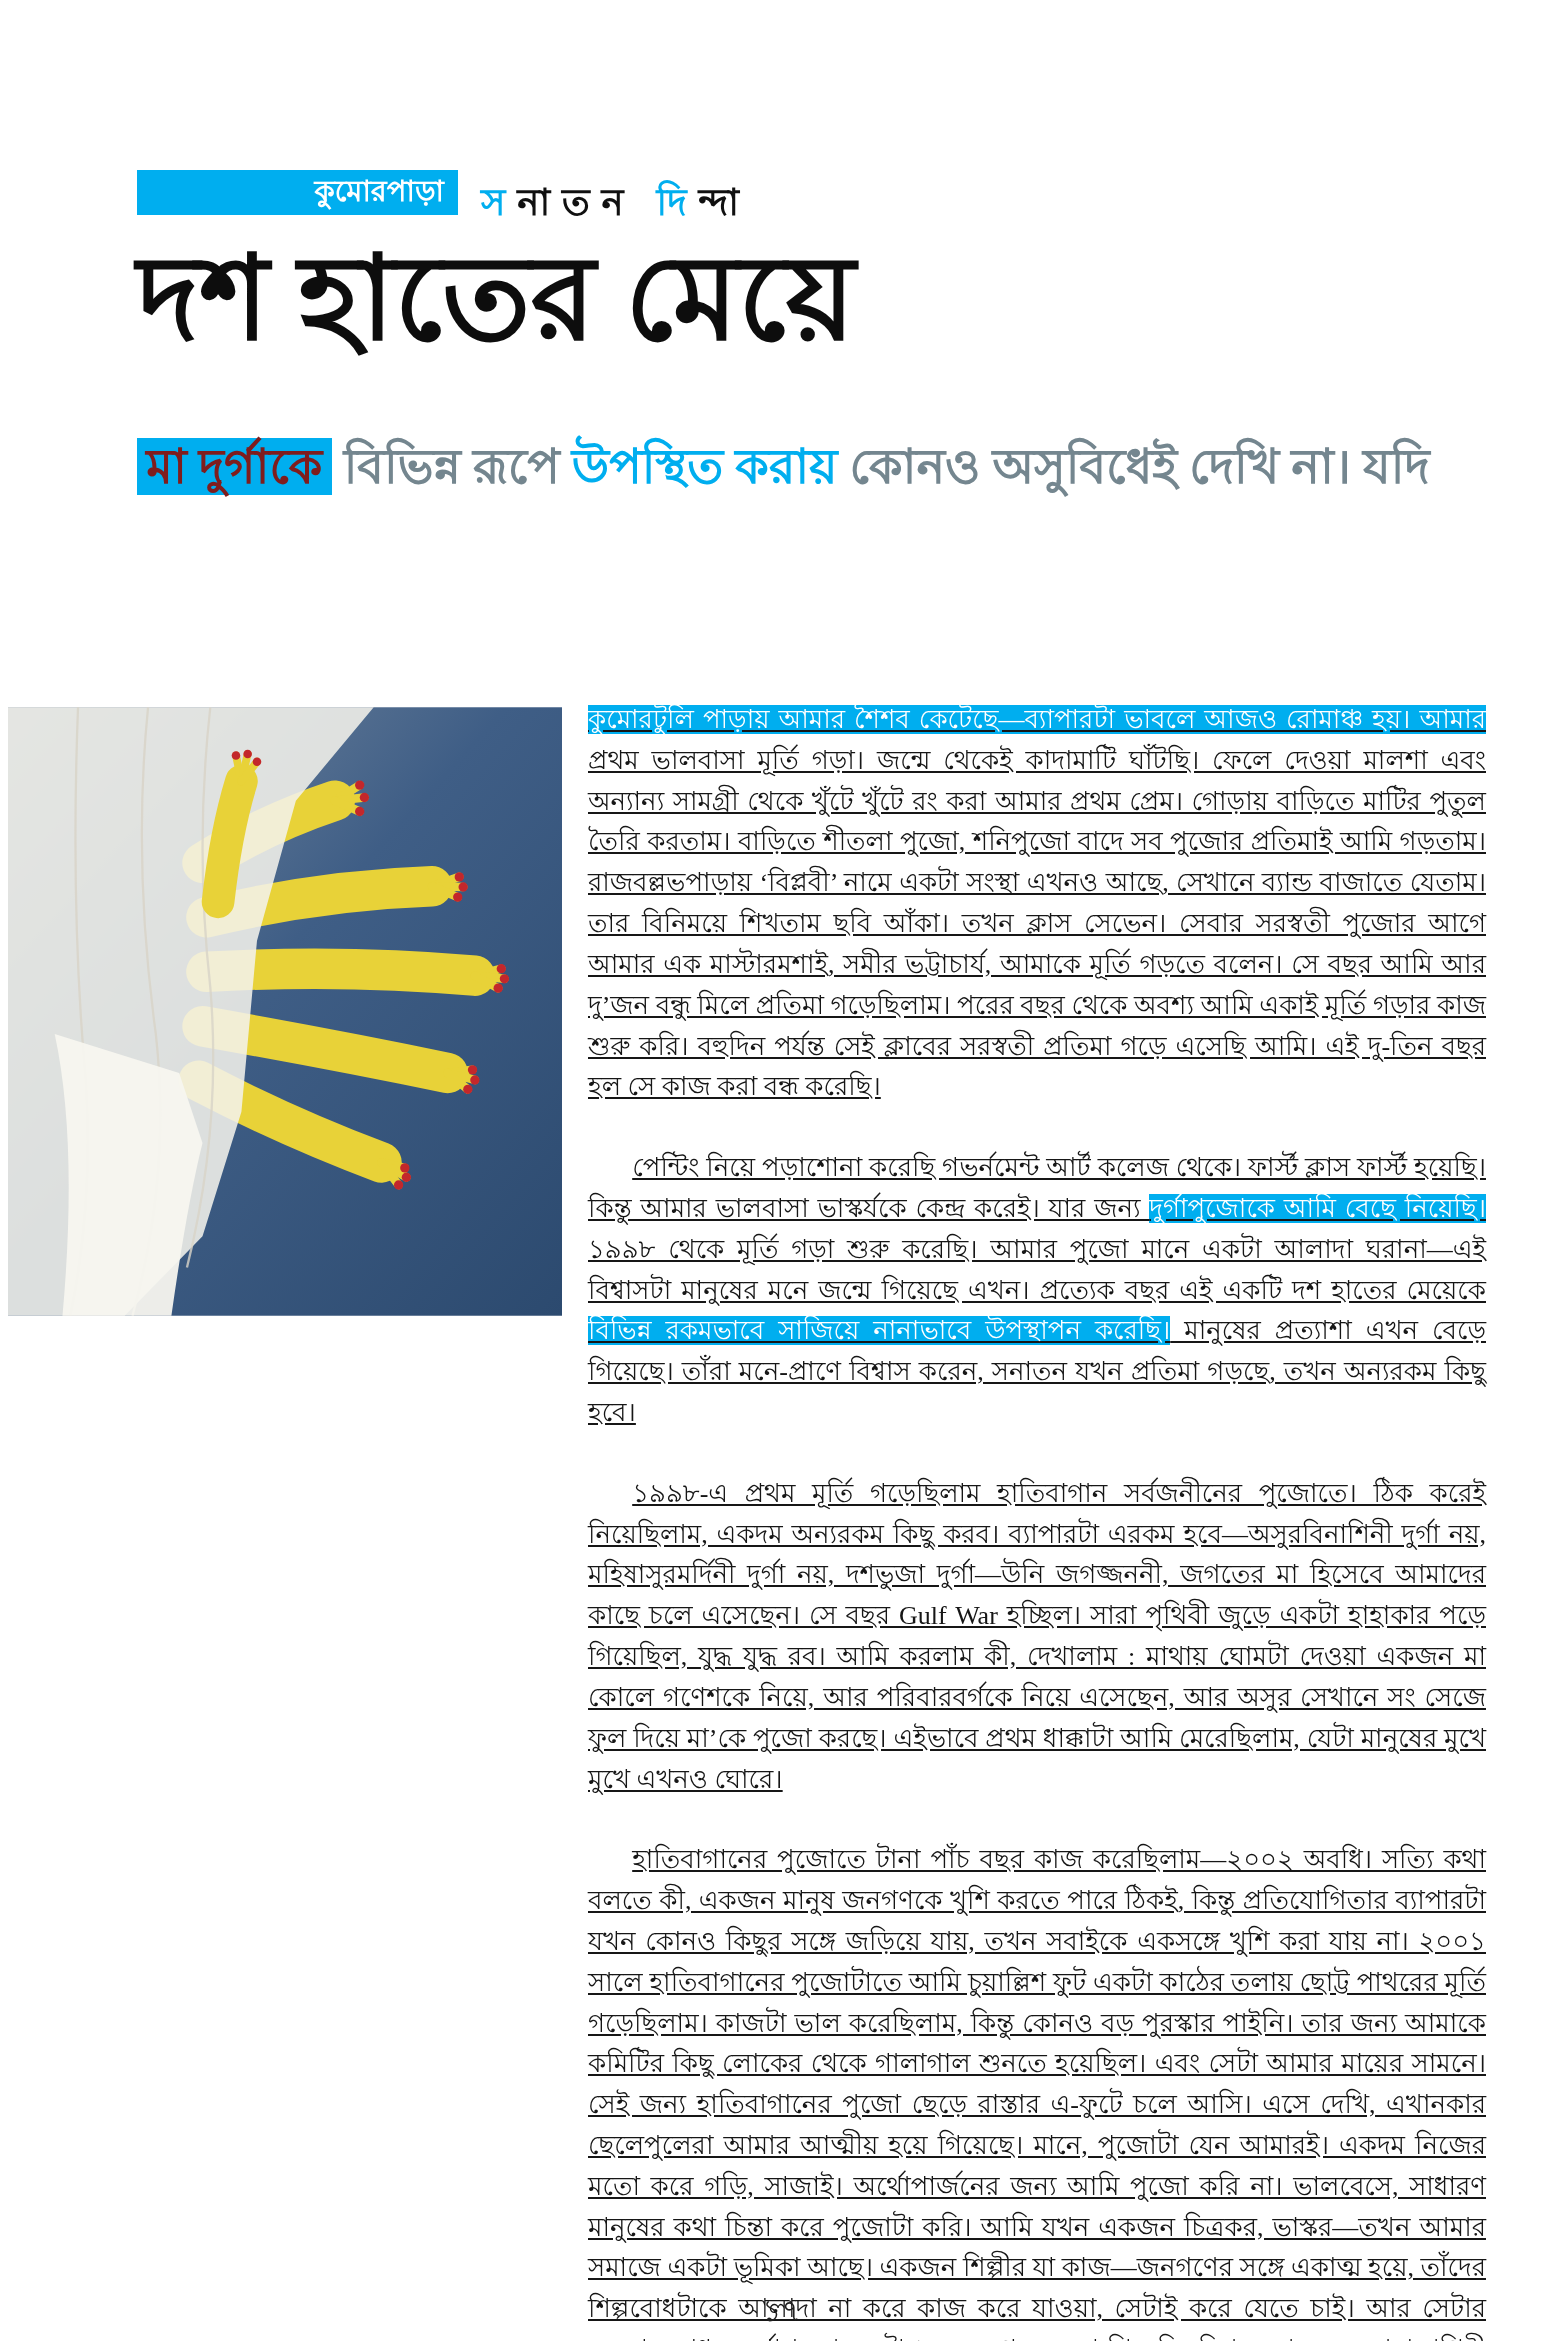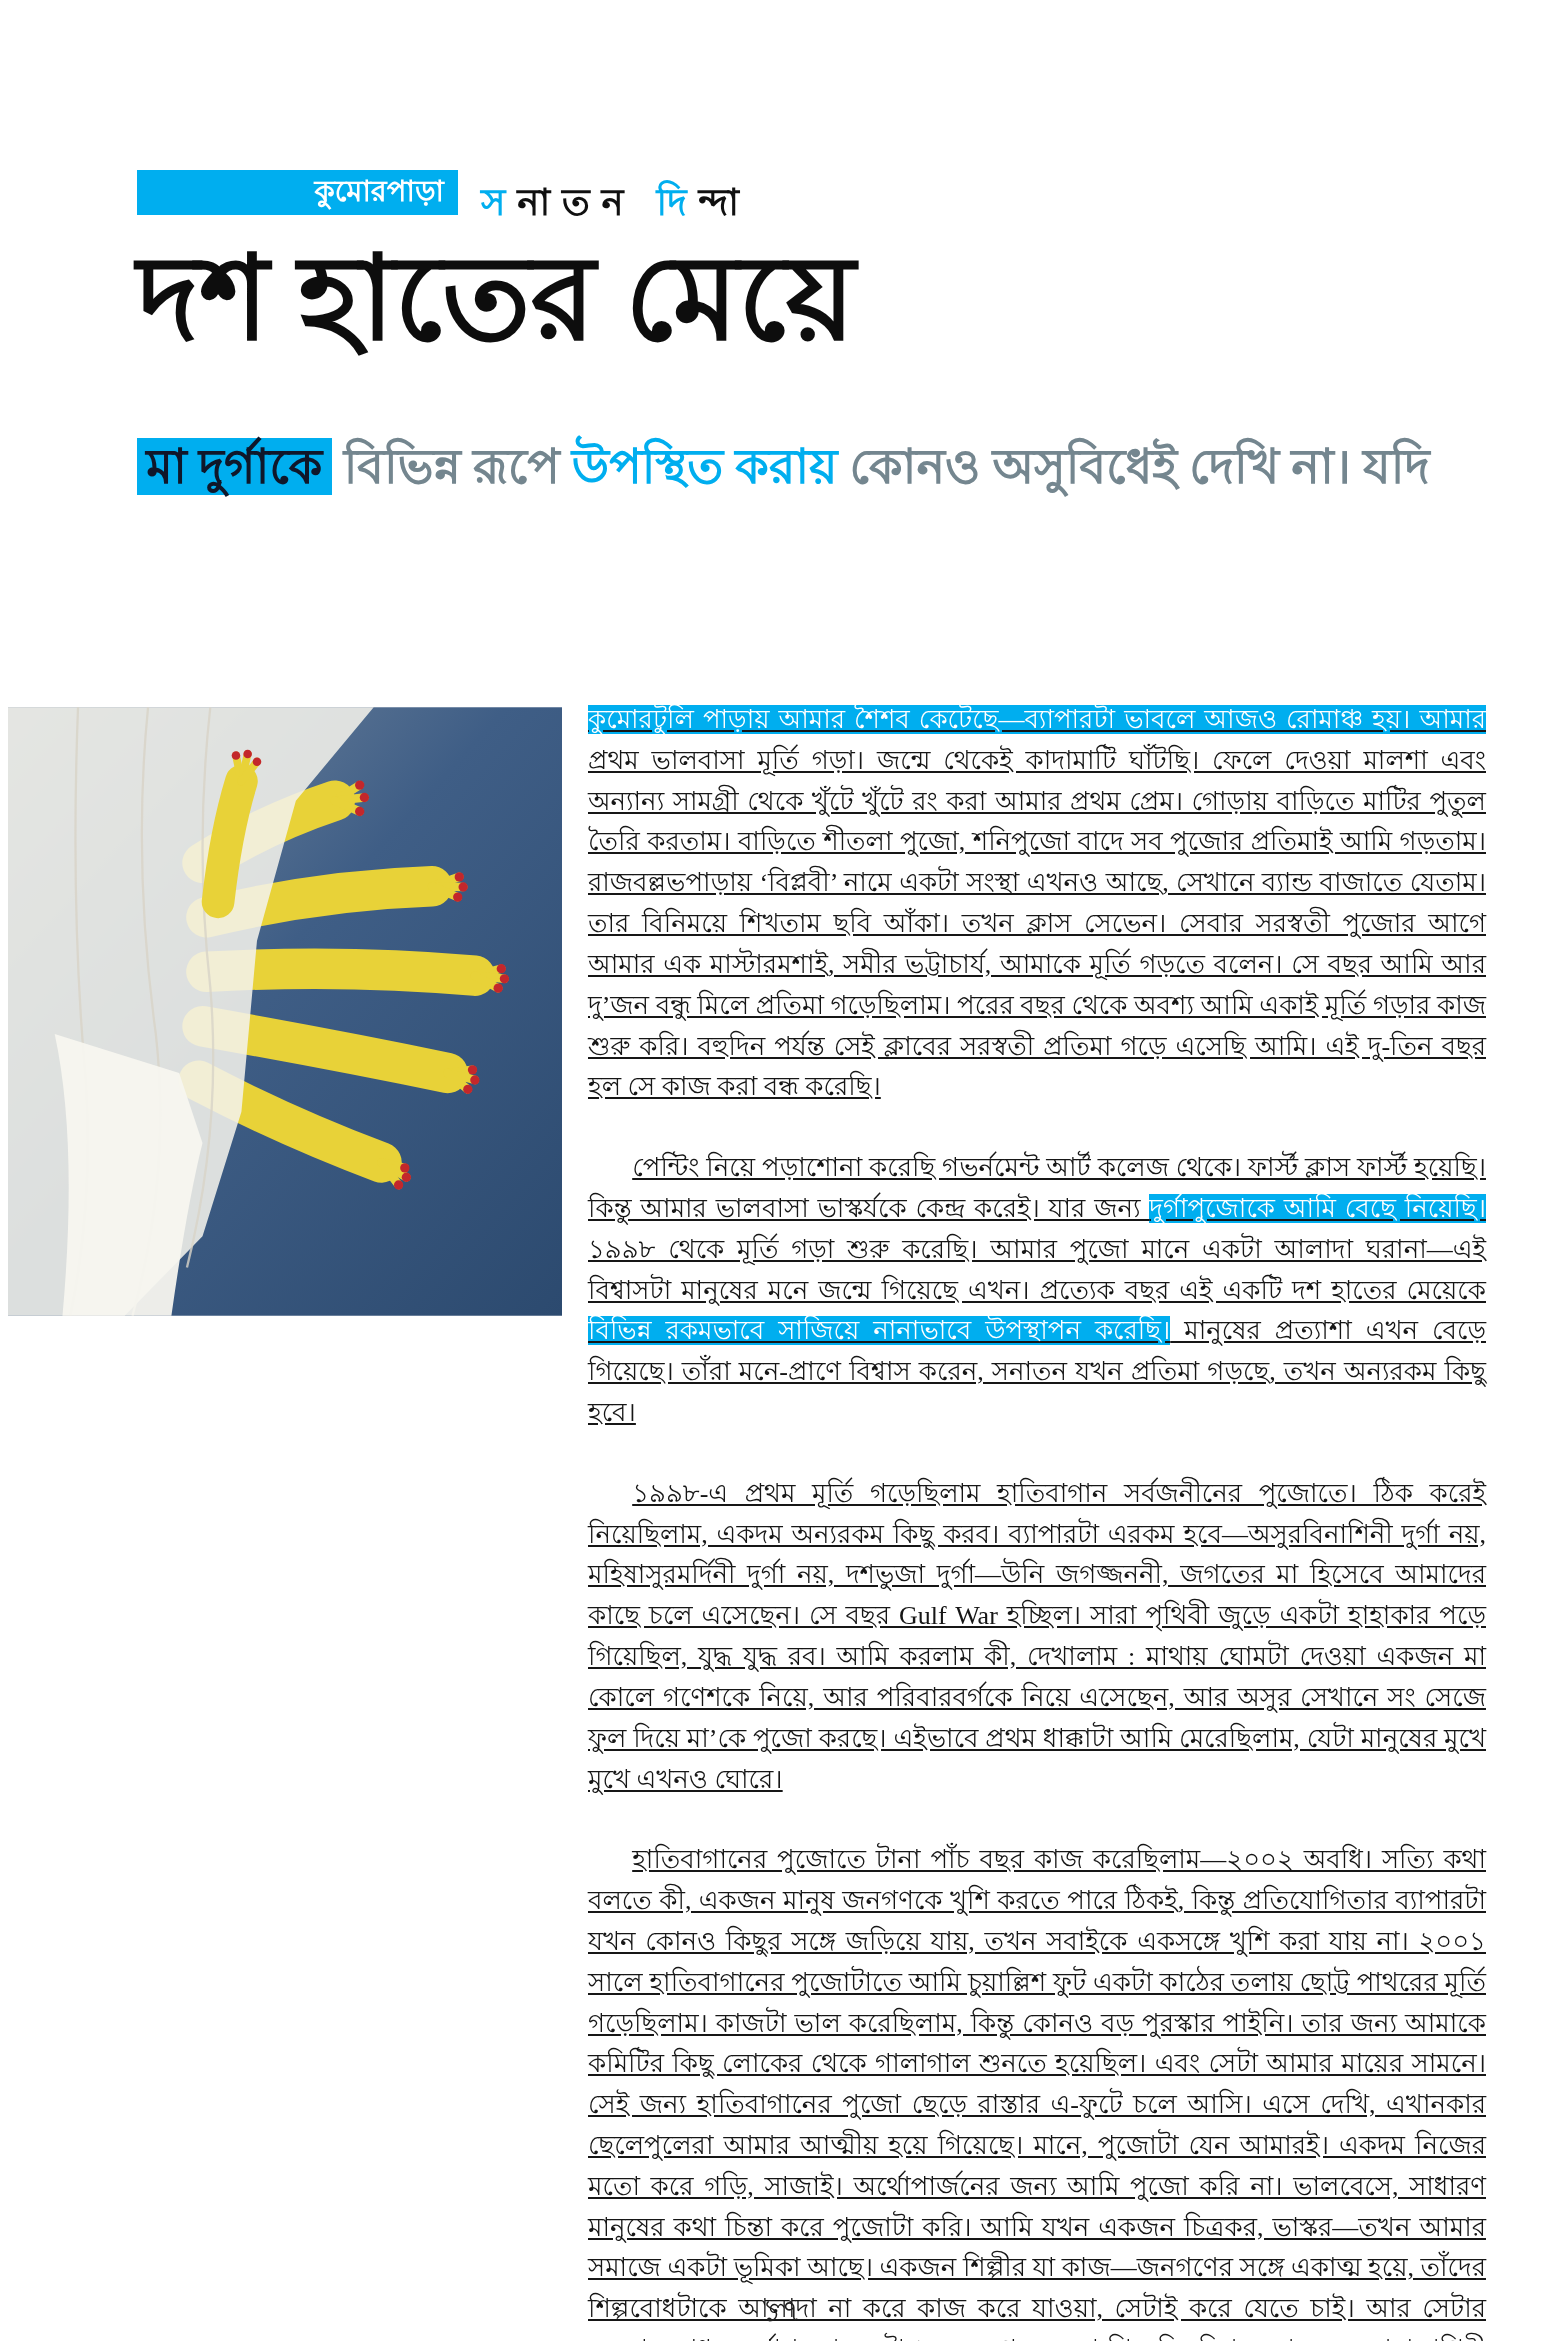--- a/index.html
+++ b/index.html
@@ -42,21 +42,21 @@
   }
   .standfirst{
     position:absolute;left:137px;top:433px;
     width:1393px;
     font-size:48px;font-weight:600;
     line-height:1.43;
   }
   .sf-line{white-space:nowrap;margin-bottom:3.1px;}
   .sf-muted{color:var(--muted);margin-top:36px;}
   .sf-cyan{color:var(--cyan);font-weight:700;}
-  .sf-highlight{background:var(--cyan);color:#0f172a;padding:1.6px 9.3px;}
+  .sf-highlight{background:var(--cyan);color:#7f1d1d;padding:1.6px 9.3px;}
   .photo{
     position:absolute;left:7.8px;top:707px;
     width:554px;height:609px;
   }
   .photo svg{display:block;width:100%;height:100%;}
   .body-col{
     position:absolute;left:588px;top:700px;
     width:898px;
     font-size:26px;line-height:1.57;
     text-align:justify;

